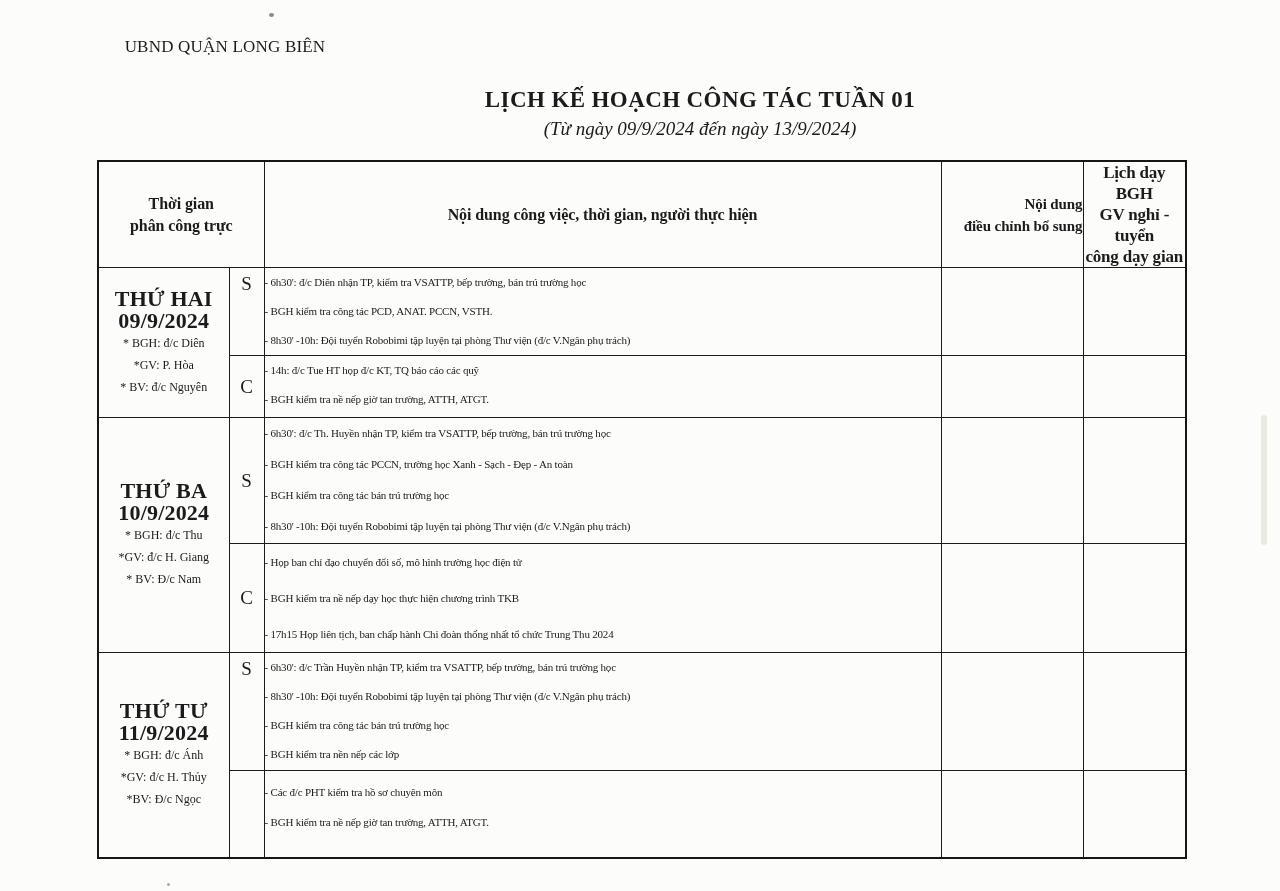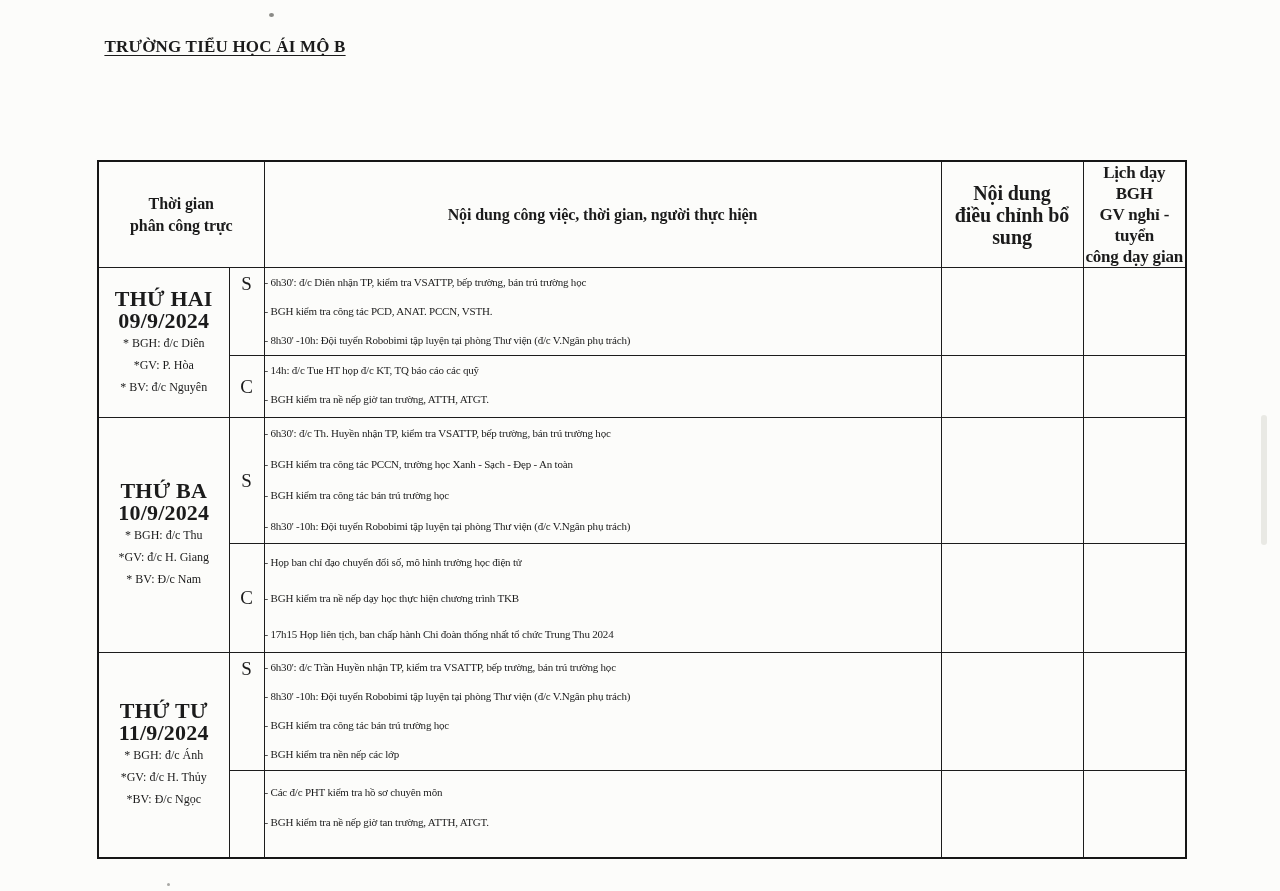--- a/index.html
+++ b/index.html
@@ -33,21 +33,21 @@
 
   tr.hdr{height:84px;margin-left:12px;}
   tr.mon-s{height:88px;} tr.mon-c{height:62px;}
   tr.tue-s{height:126px;} tr.tue-c{height:107px;}
   tr.wed-s{height:118px;} tr.wed-c{height:87px;}
 
   th{font-weight:bold;font-size:16px;line-height:22px;text-align:center;
      vertical-align:middle;letter-spacing:-.1px;}
   th .thline{display:block;}
   th.col4 .thline{font-size:17px;letter-spacing:-.2px;line-height:21px;}
-  th.col3 .thline{font-size:20px;}
+  th.col3 .thline{font-size:15px;text-align:right;}
 
   td.daycell{vertical-align:middle;text-align:center;font-size:16px;line-height:22px;}
   .dayname,.daydate{font-weight:bold;font-size:22px;letter-spacing:.2px;}
   .staffline{font-size:12px;}
 
   td.labelcell{vertical-align:middle;text-align:center;font-size:19px;}
   td.labelcell.v-top{vertical-align:top;padding-top:5px;}
 
   td.contentcell{vertical-align:top;padding:2px 4px 0 8px;}
   .line{font-size:11px;letter-spacing:-.2px;white-space:nowrap;overflow:hidden;}
@@ -69,23 +69,27 @@
 </head>
 <body>
 
 <div class="page">
 
   <div class="speck speck-a"></div>
   <div class="speck speck-b"></div>
   <div class="edge-smudge"></div>
 
   <div class="letterhead">
-    <div class="school-line">TRƯỜNG TIỂU HỌC ÁI MỘ B</div>
+    <div class="org-line">UBND QUẬN LONG BIÊN</div>
   </div>
 
+  <div class="titleblock">
+    <div class="doc-title">LỊCH KẾ HOẠCH CÔNG TÁC TUẦN 01</div>
+    <div class="doc-subtitle">(Từ ngày 09/9/2024 đến ngày 13/9/2024)</div>
+  </div>
 
   <table class="sched">
     <colgroup>
       <col style="width:131px">
         <col style="width:35px">
         <col style="width:677px">
       <col style="width:142px">
         <col style="width:103px">
     </colgroup>
 

